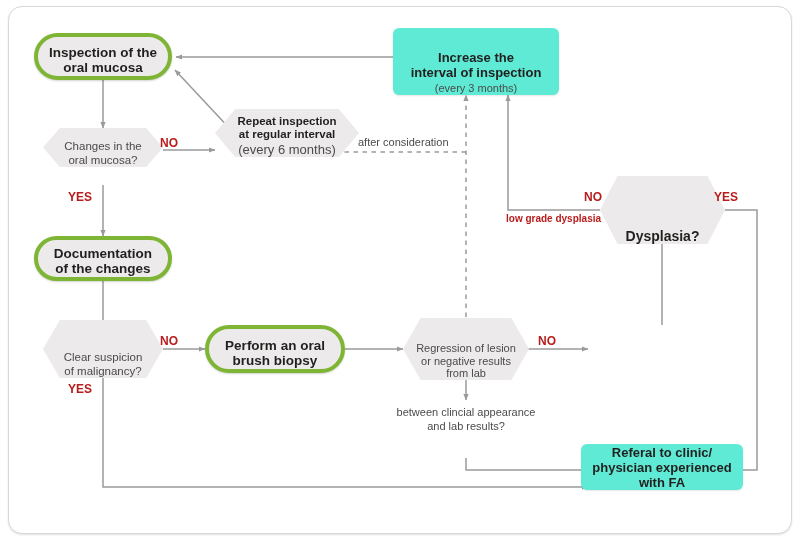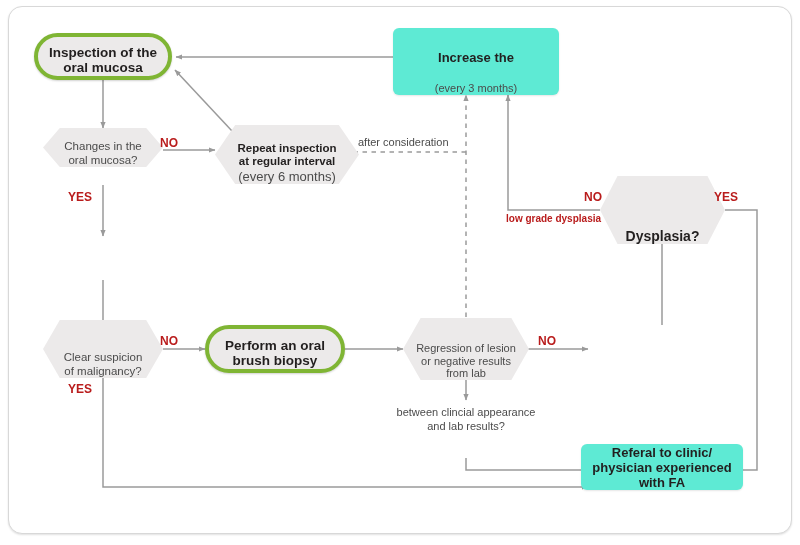--- a/index.html
+++ b/index.html
@@ -85,46 +85,52 @@
   <div class="node pill green" style="left:34px;top:33px;width:138px;height:47px;">
     <div class="txt bold" style="font-size:13.5px;">
       <span>Inspection of the</span><br>
       <span>oral mucosa</span>
     </div>
   </div>
 
   <div class="node pill plain" style="left:393px;top:28px;width:166px;height:67px;">
     <div class="txt" style="font-size:13px;">
       <span class="bold">Increase the</span><br>
-      <br>
+      <span class="bold">interval of inspection</span><br>
       <span class="sub" style="font-size:11px;">(every 3 months)</span>
     </div>
   </div>
 
   <div class="node hex" style="left:43px;top:128px;width:120px;height:39px;">
     <div class="txt reg" style="font-size:11.5px;">
       <span>Changes in the</span><br>
       <span>oral mucosa?</span>
     </div>
   </div>
 
-  <div class="node hex" style="left:215px;top:125px;width:144px;height:59px;">
+  <div class="node hex" style="left:215px;top:109px;width:144px;height:48px;">
     <div class="txt" style="font-size:11.5px;">
       <span class="bold">Repeat inspection</span><br>
       <span class="bold">at regular interval</span><br>
       <span class="sub" style="font-size:13px;">(every 6 months)</span>
     </div>
   </div>
 
   <div class="node hex" style="left:600px;top:176px;width:125px;height:68px;">
     <div class="txt bold" style="font-size:14px;">
       <span>Dysplasia?</span>
     </div>
   </div>
 
+  <div class="node pill green" style="left:34px;top:236px;width:138px;height:45px;">
+    <div class="txt bold" style="font-size:13.5px;">
+      <span>Documentation</span><br>
+      <span>of the changes</span>
+    </div>
+  </div>
 
   <div class="node hex" style="left:43px;top:320px;width:120px;height:58px;">
     <div class="txt reg" style="font-size:11.5px;">
       <span>Clear suspicion</span><br>
       <span>of malignancy?</span>
     </div>
   </div>
 
   <div class="node pill green" style="left:205px;top:325px;width:140px;height:48px;">
     <div class="txt bold" style="font-size:13.5px;">

